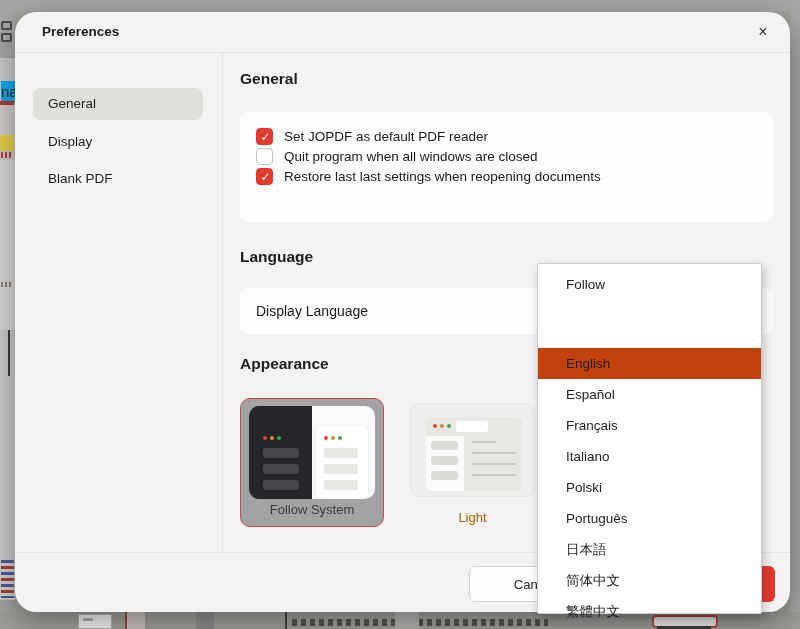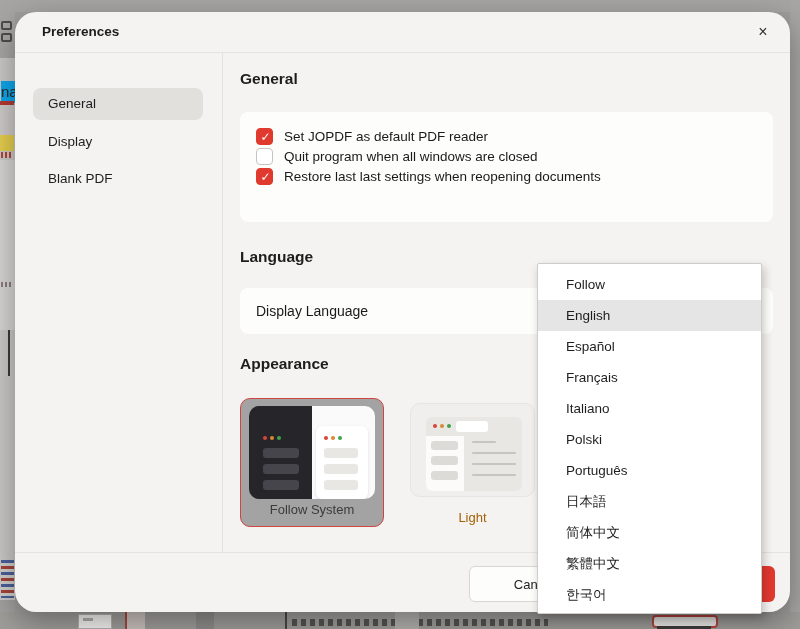--- a/index.html
+++ b/index.html
@@ -113,21 +113,21 @@
   
   .btn { position:absolute; top:554px; width:130px; height:36px; border-radius:6px; font-size:13px;
     text-align:center; line-height:36px; cursor:pointer; }
   .btn-cancel { left:454px; background:#fdfdfc; border:1px solid #d8d6d3; color:#222; }
   .btn-ok { left:630px; background:#e0392e; color:#fff; }
 
   
   .dropdown { position:absolute; left:537px; top:263px; width:225px; height:351px; background:#ffffff;
     border:1px solid #cfcdca; border-radius:2px; box-shadow:2px 4px 10px rgba(0,0,0,.22); padding-top:5px; z-index:10; }
   .dd-item { height:31px; line-height:31px; padding-left:28px; font-size:13.5px; color:#1e1e1e; cursor:pointer; }
-  .dd-item.selected { background:#e5e5e5; }
+  .dd-item.selected { background:#c2410c;margin-top:48px; }
 </style>
 </head>
 <body>
 
 <div class="screen">
 
   <div class="bg-frag top-strip"></div>
   <div class="bg-frag right-strip"></div>
 
   <div class="bg-frag left-sliver">

